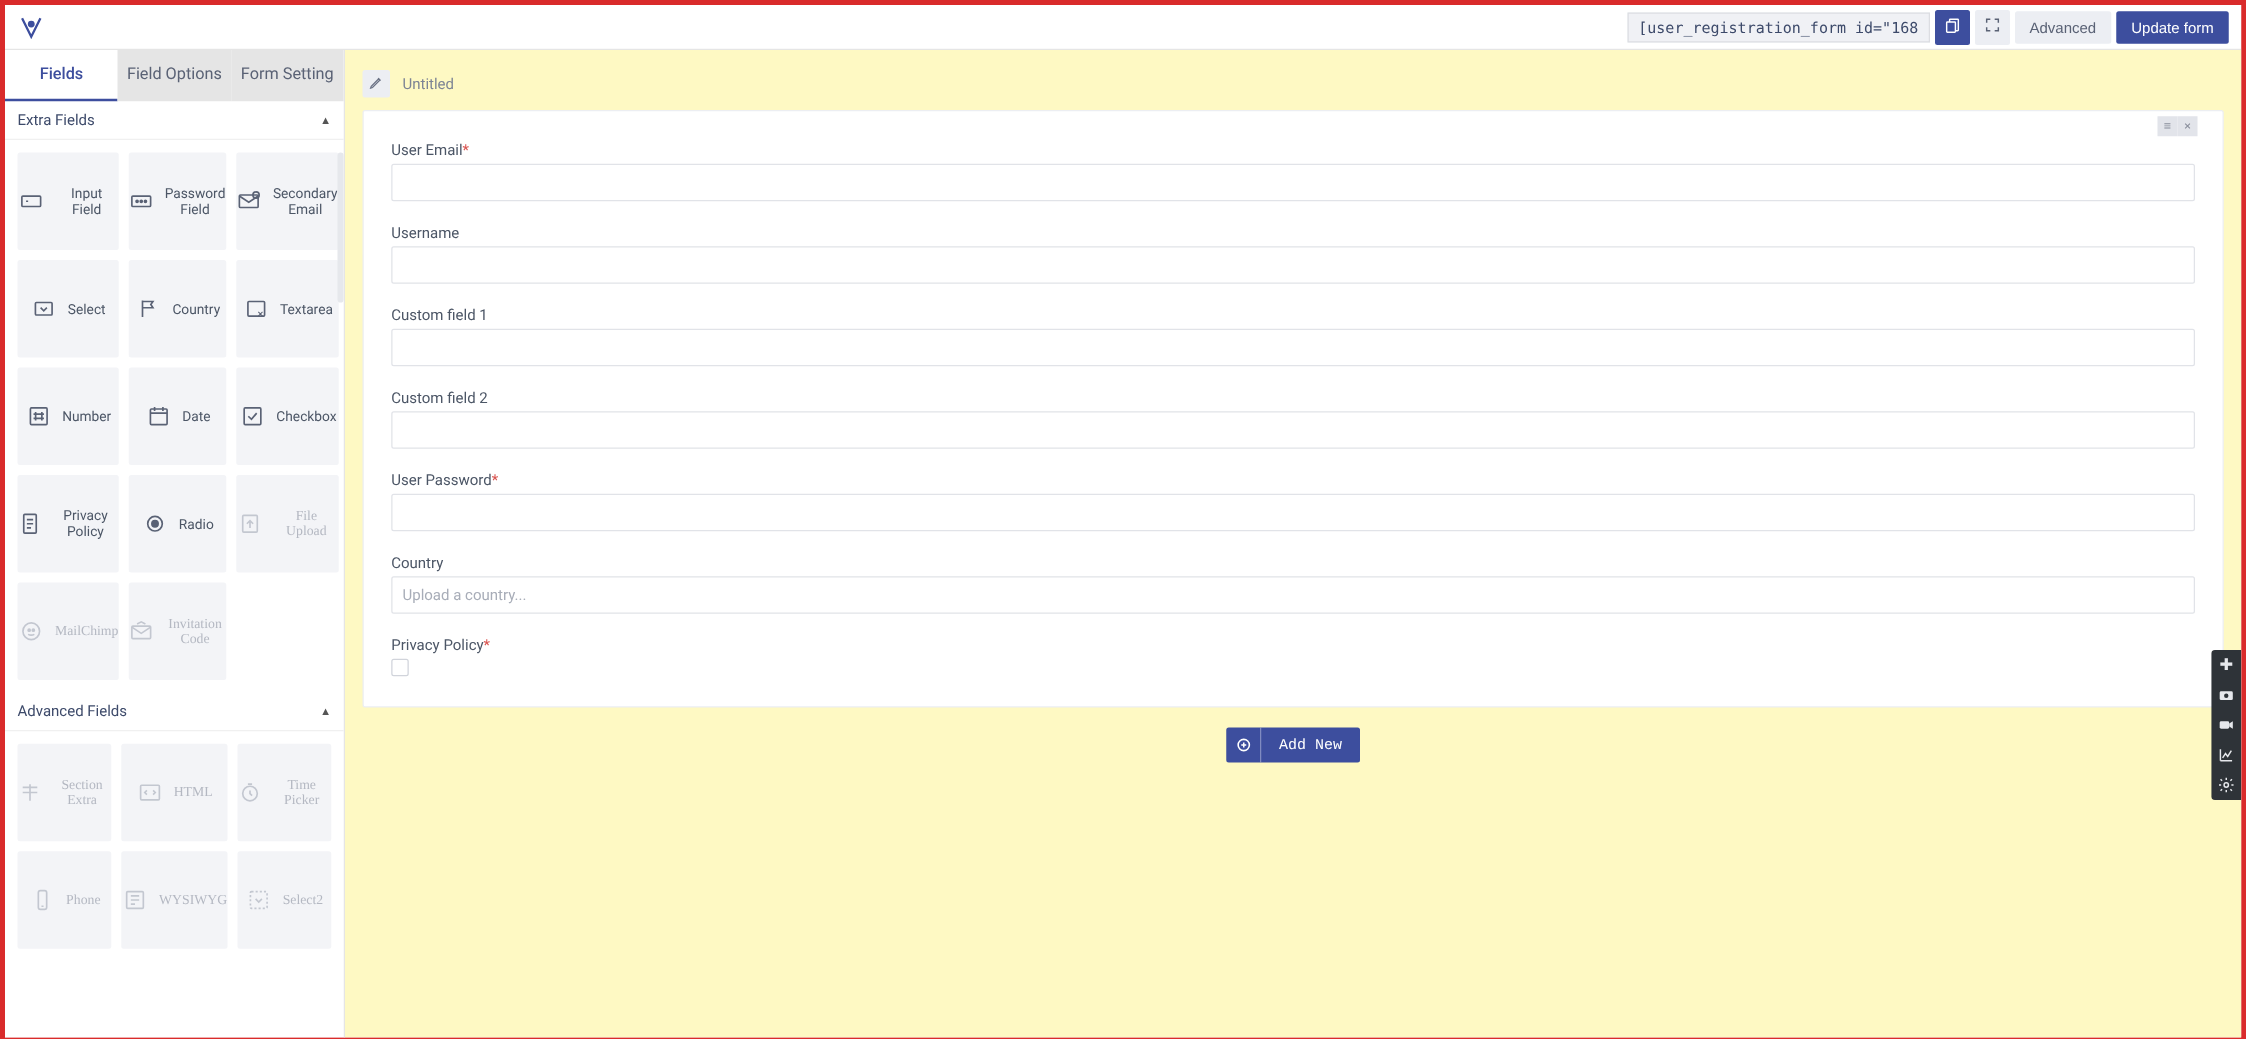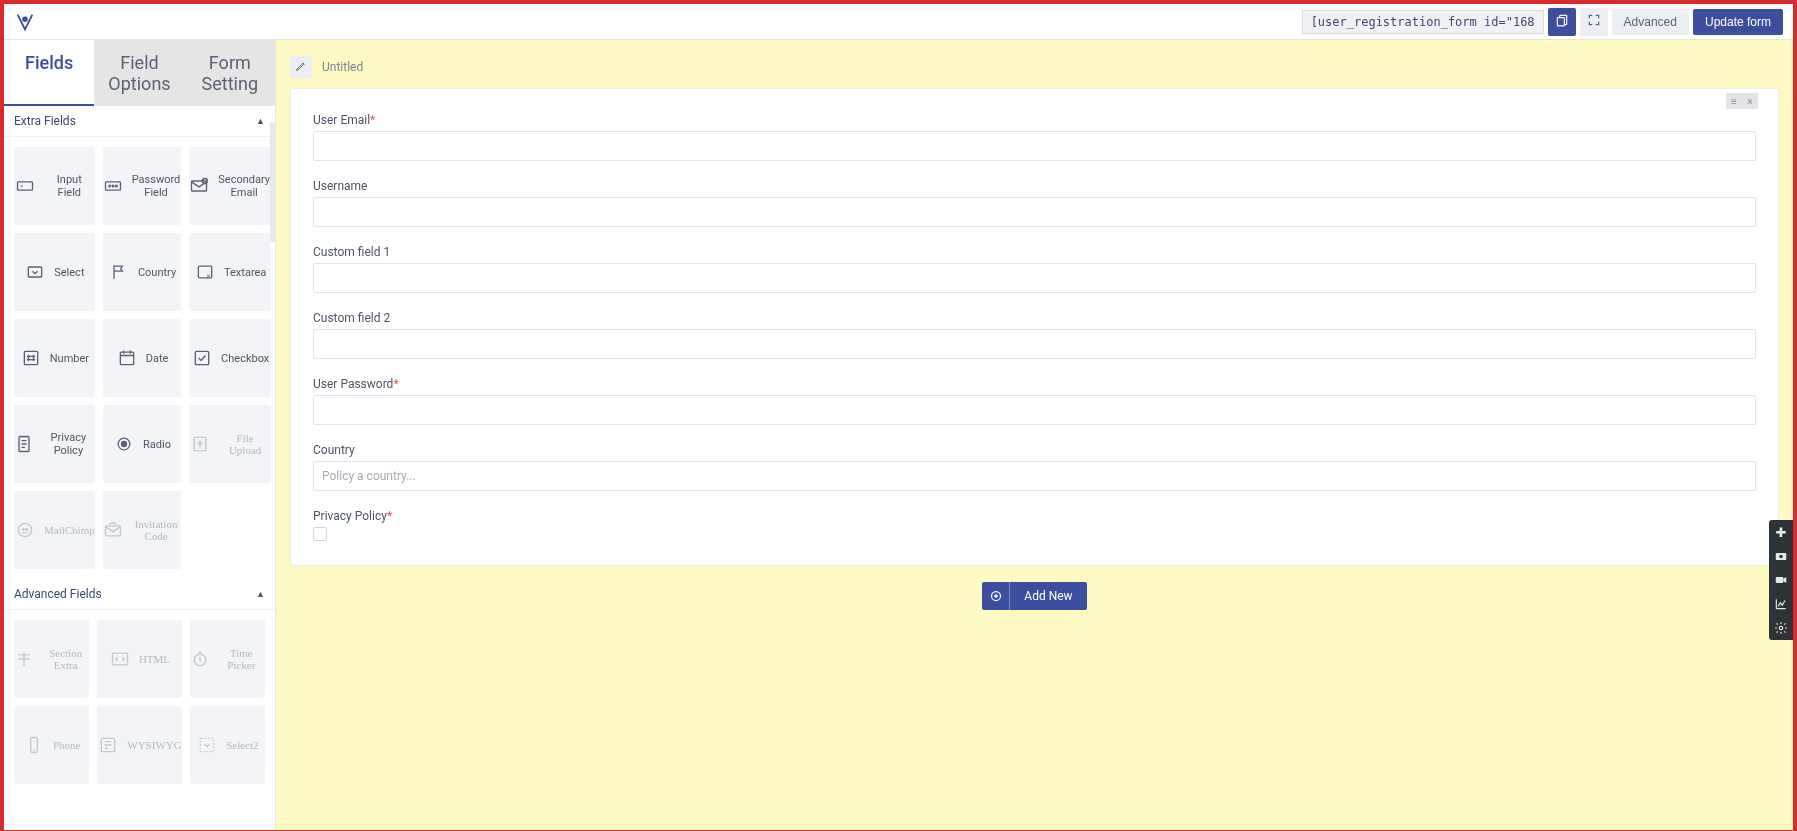--- a/index.html
+++ b/index.html
@@ -56,21 +56,21 @@
   .layout { display: flex; height: calc(100vh - 44px); min-height: 790px; }
   .sidebar {
     width: 272px;
     border-right: 1px solid #e5e5e5;
     background: #fff;
     overflow-y: auto;
     flex-shrink: 0;
   }
   .tabs {
     display: flex;
-    font-size: 18px;
+    font-size: 13px;
   }
   .tab {
     flex: 1;
     text-align: center;
     padding: 12px 6px;
     cursor: pointer;
     color: #5a6275;
     background: #e5e5e5;
   }
   .tab.active {
@@ -170,20 +170,21 @@
     padding-bottom: 6px;
   }
   .add-new-wrap { text-align:center; margin-top: 16px; }
   .add-new {
     display: inline-flex; align-items:center;
     background: #3d4e9e; color: #fff;
     border-radius: 2px;
     overflow: hidden;
     font-size: 12px;
     cursor:pointer;
+    font-family:Liberation Mono, monospace;
   }
   .add-new .plus { width: 28px; height: 28px; display:flex; align-items:center; justify-content:center; border-right: 1px solid rgba(255,255,255,0.35); }
   .add-new .txt { padding: 0 14px; }
 
   
   .dock {
     position: fixed;
     right: 4px;
     top: 520px;
     display: flex; flex-direction: column;
@@ -468,21 +469,21 @@
           <div class="form-row form-row-first"><div class="row-controls">
               <span class="rc">≡</span>
               <span class="rc">×</span>
             </div><label class="field-label">User Email<span class="req">*</span></label><input class="f-input" style=""></div>
           <div class="form-row"><label class="field-label">Username</label><input class="f-input" style=""></div>
           <div class="form-row"><label class="field-label">Custom field 1</label><input class="f-input" style=""></div>
           <div class="form-row"><label class="field-label">Custom field 2</label><input class="f-input" style=""></div>
           <div class="form-row"><label class="field-label">User Password<span class="req">*</span></label><input class="f-input" style=""></div>
           <div class="form-row">
             <label class="field-label">Country</label>
-            <div class="f-select">Policy a country...</div>
+            <div class="f-select">Upload a country...</div>
           </div>
           <div class="form-row">
             <label class="field-label">Privacy Policy<span class="req">*</span></label>
             <div class="checkbox"></div>
           </div>
         </div>
     </div>
 
     <div class="add-new-wrap">
       <div class="add-new">

